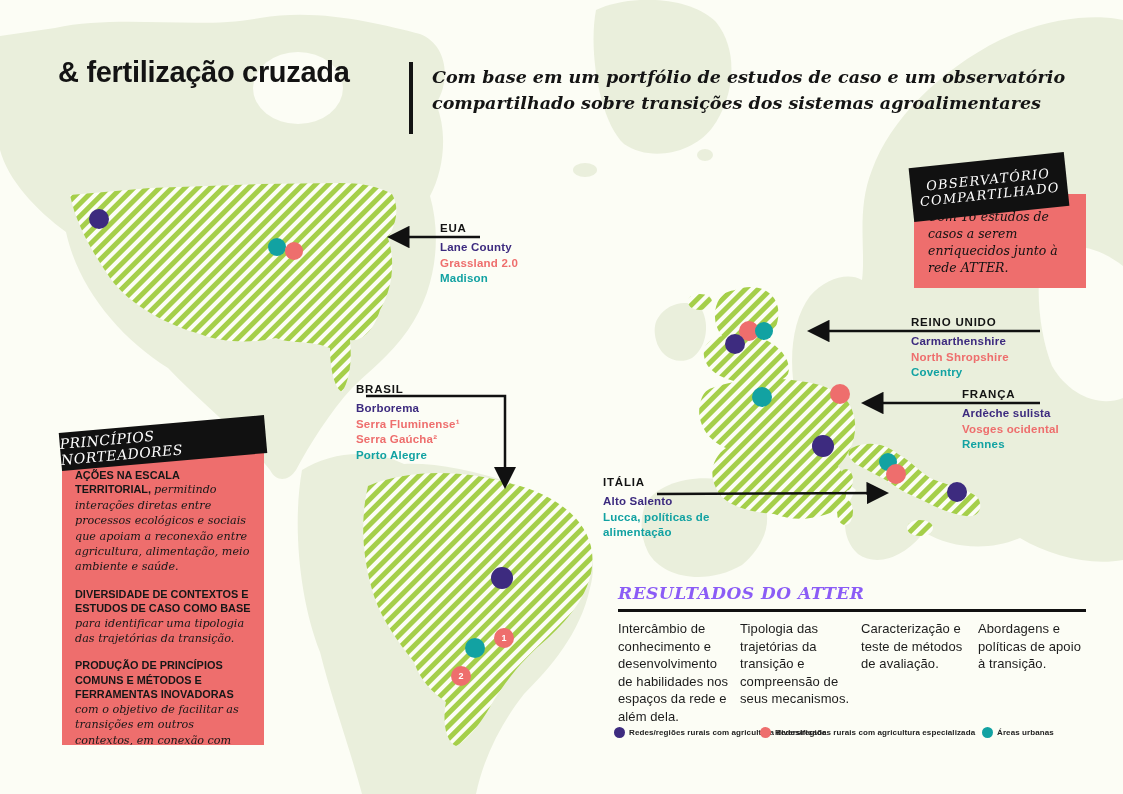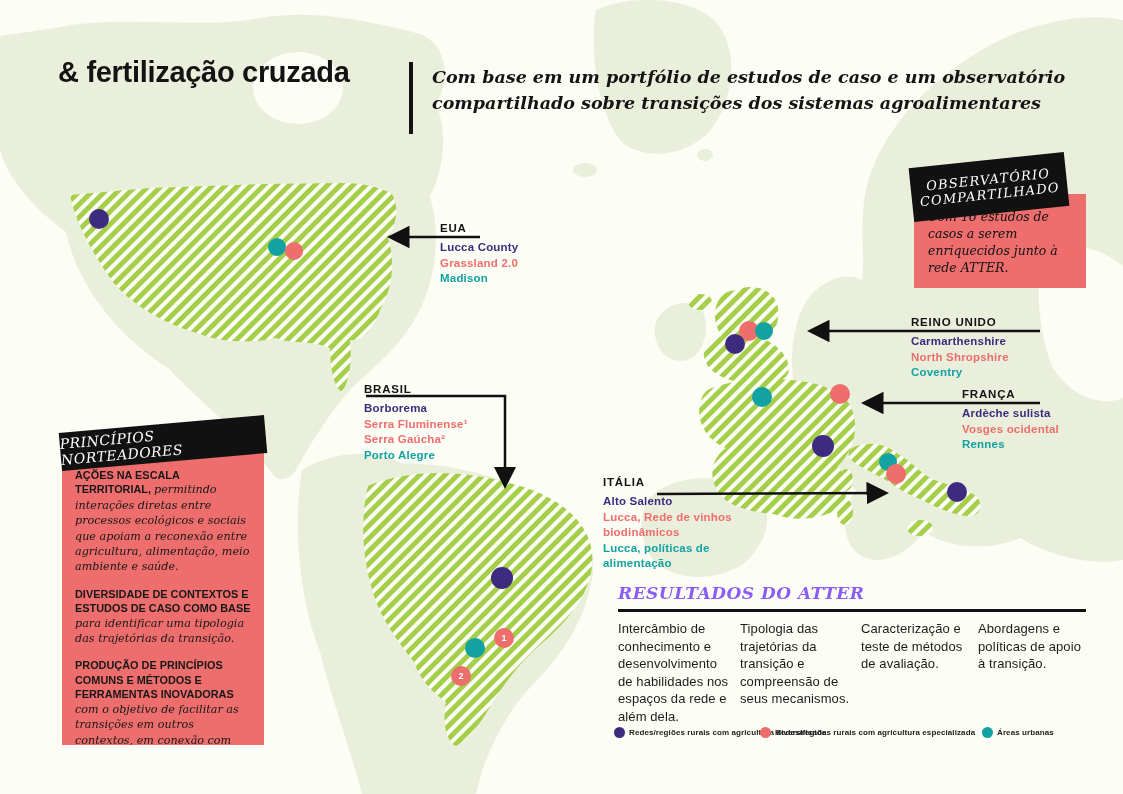--- a/index.html
+++ b/index.html
@@ -134,21 +134,21 @@
   <span class="mag-handle"></span>
 </div>
 <div class="obs-black">
   <div>OBSERVATÓRIO</div>
   <div>COMPARTILHADO</div>
 </div>
 <div class="obs-box">Com 16 estudos de casos a serem enriquecidos junto à rede ATTER.</div>
 
 <div class="cl" style="left:440px;top:222px">
   <div class="head">EUA</div>
-  <div class="place purple-t">Lucca County</div>
+  <div class="place purple-t">Lane County</div>
   <div class="place salmon-t">Grassland 2.0</div>
   <div class="place teal-t">Madison</div>
 </div>
 
 <div class="cl" style="left:911px;top:316px">
   <div class="head">REINO UNIDO</div>
   <div class="place purple-t">Carmarthenshire</div>
   <div class="place salmon-t">North Shropshire</div>
   <div class="place teal-t">Coventry</div>
 </div>
@@ -156,25 +156,24 @@
 <div class="cl" style="left:962px;top:388px">
   <div class="head">FRANÇA</div>
   <div class="place purple-t">Ardèche sulista</div>
   <div class="place salmon-t">Vosges ocidental</div>
   <div class="place teal-t">Rennes</div>
 </div>
 
 <div class="cl right" style="left:603px;top:476px">
   <div class="head">ITÁLIA</div>
   <div class="place purple-t">Alto Salento</div>
-  <div class="place salmon-t">Lucca, Rede de vinhos biodinâmicos</div>
   <div class="place teal-t">Lucca, políticas de alimentação</div>
 </div>
 
-<div class="cl" style="left:364px;top:383px">
+<div class="cl" style="left:356px;top:383px">
   <div class="head">BRASIL</div>
   <div class="place purple-t">Borborema</div>
   <div class="place salmon-t">Serra Fluminense¹</div>
   <div class="place salmon-t">Serra Gaúcha²</div>
   <div class="place teal-t">Porto Alegre</div>
 </div>
 
 <div class="dot purple overlay" style="left:89px;top:209px;width:20px;height:20px"></div>
 <div class="dot teal overlay" style="left:268px;top:238px;width:18px;height:18px"></div>
 <div class="dot salmon overlay" style="left:285px;top:242px;width:18px;height:18px"></div>

